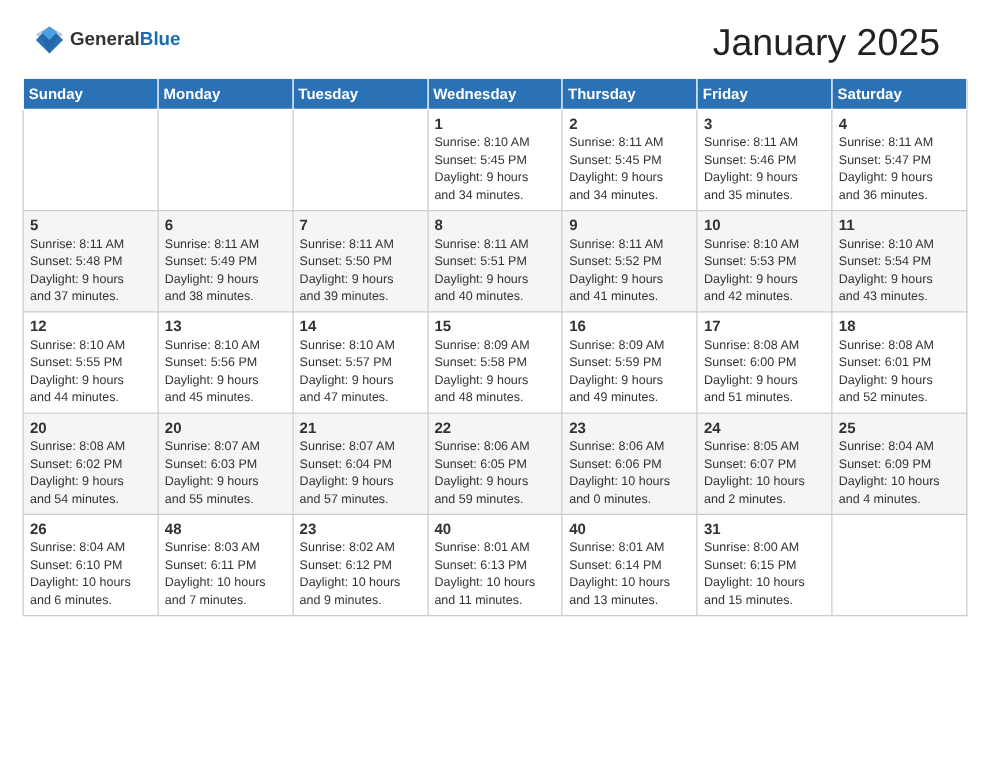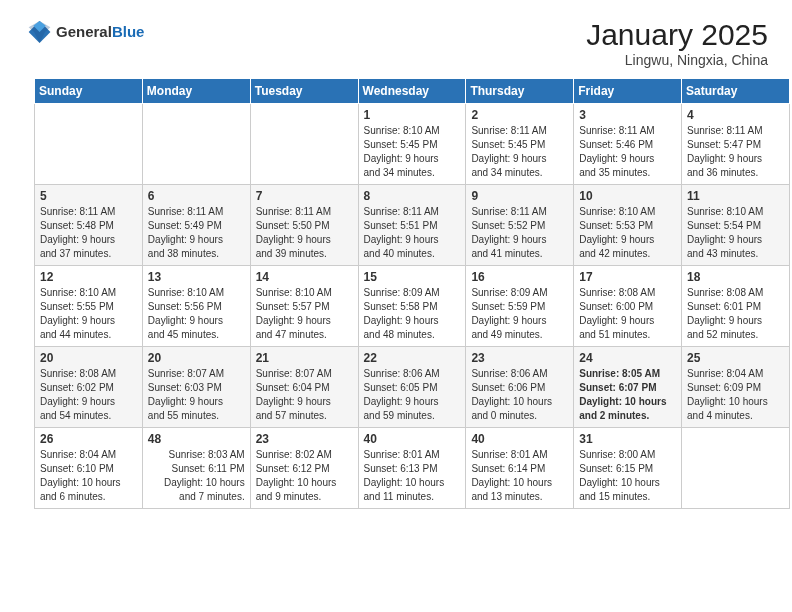--- a/index.html
+++ b/index.html
@@ -14,21 +14,21 @@
       width: 792px;
       min-height: 612px;
       background: #fff;
       display: flex;
       flex-direction: column;
     }
     .header {
       display: flex;
       justify-content: space-between;
       align-items: flex-start;
-      padding: 18px 24px 10px 24px;
+      padding: 18px 40px 10px 24px;
     }
     .logo {
       display: flex;
       align-items: center;
       gap: 4px;
     }
     .logo-text {
       font-size: 15px;
       font-weight: bold;
       line-height: 1.1;
@@ -45,21 +45,21 @@
     .month-title {
       font-size: 30px;
       font-weight: normal;
       color: #222;
     }
     .location {
       font-size: 14px;
       color: #444;
     }
     .calendar {
-      margin: 0 18px 14px 34px;
+      margin: 0 18px 14px 18px;
       border-collapse: collapse;
       width: calc(100% - 36px);
       table-layout: fixed;
     }
     .calendar th {
       background: #2a72b5;
       color: #fff;
       font-size: 12px;
       font-weight: bold;
       padding: 5px 4px;
@@ -103,21 +103,20 @@
         <polygon points="20,4 34,18 20,32 6,18" fill="#2a72b5"></polygon>
         <polygon points="20,4 34,12 27,18 20,32 13,18 6,12" fill="#1a4f8a" opacity="0.3"></polygon>
         <polygon points="20,4 28,10 20,18 12,10" fill="#4aa0e0"></polygon>
       </svg>
       <div class="logo-text">
         <div><span class="general">General</span><span class="blue">Blue</span></div>
       </div>
     </div>
     <div class="title-block">
       <div class="month-title">January 2025</div>
-      <div class="location">Lingwu, Ningxia, China</div>
     </div>
   </div>
 
   <table class="calendar">
     <thead>
       <tr id="weekday-row">
           <th>Sunday</th>
           <th>Monday</th>
           <th>Tuesday</th>
           <th>Wednesday</th>
@@ -293,21 +292,21 @@
           </td>
           <td>
             <span class="day-num">23</span>
             <div class="day-info" style="white-space: pre-line;">Sunrise: 8:06 AM
 Sunset: 6:06 PM
 Daylight: 10 hours
 and 0 minutes.</div>
           </td>
           <td>
             <span class="day-num">24</span>
-            <div class="day-info" style="white-space: pre-line; font-weight: bold;">Sunrise: 8:05 AM
+            <div class="day-info" style="white-space: pre-line;">Sunrise: 8:05 AM
 Sunset: 6:07 PM
 Daylight: 10 hours
 and 2 minutes.</div>
           </td>
           <td>
             <span class="day-num">25</span>
             <div class="day-info" style="white-space: pre-line;">Sunrise: 8:04 AM
 Sunset: 6:09 PM
 Daylight: 10 hours
 and 4 minutes.</div>
@@ -316,21 +315,21 @@
         <tr>
           <td>
             <span class="day-num">26</span>
             <div class="day-info" style="white-space: pre-line;">Sunrise: 8:04 AM
 Sunset: 6:10 PM
 Daylight: 10 hours
 and 6 minutes.</div>
           </td>
           <td>
             <span class="day-num">48</span>
-            <div class="day-info" style="white-space: pre-line; text-align: right;">Sunrise: 8:03 AM
+            <div class="day-info" style="white-space: pre-line;">Sunrise: 8:03 AM
 Sunset: 6:11 PM
 Daylight: 10 hours
 and 7 minutes.</div>
           </td>
           <td>
             <span class="day-num">23</span>
             <div class="day-info" style="white-space: pre-line;">Sunrise: 8:02 AM
 Sunset: 6:12 PM
 Daylight: 10 hours
 and 9 minutes.</div>

